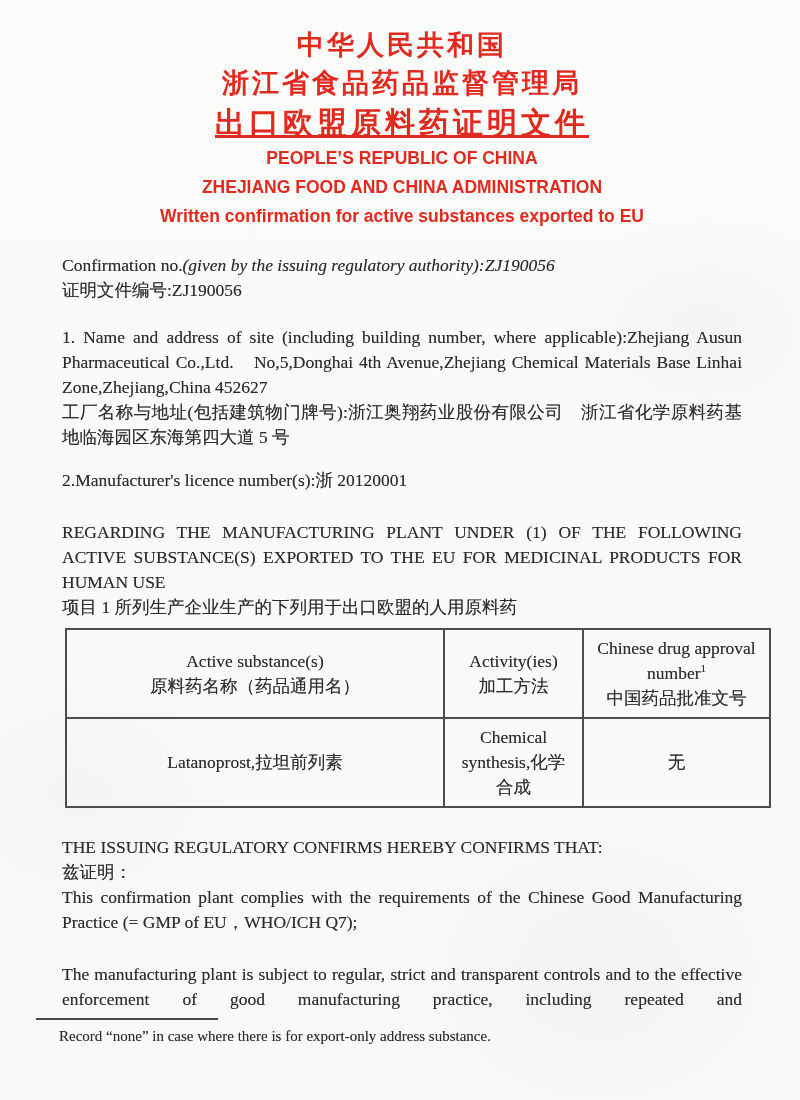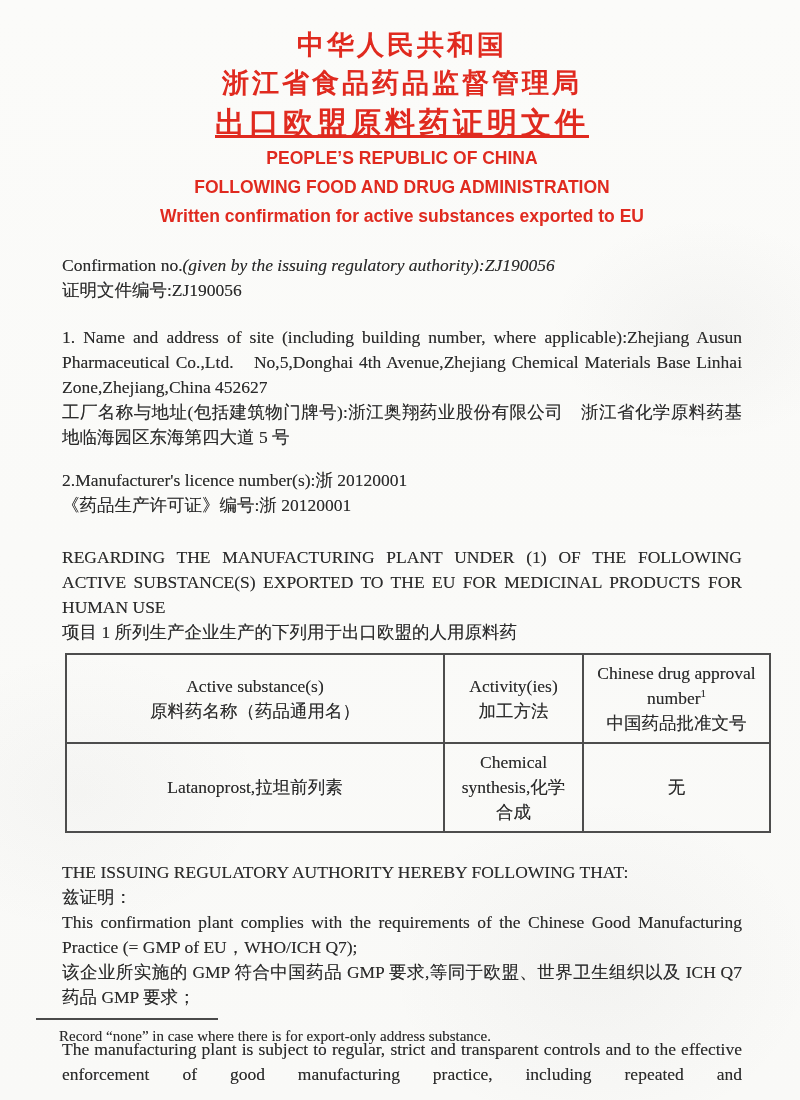--- a/index.html
+++ b/index.html
@@ -65,37 +65,36 @@
 </head>
 <body>
 
 <div class="page">
 
   <header>
     <div class="cn-title">中华人民共和国</div>
     <div class="cn-title">浙江省食品药品监督管理局</div>
     <div class="cn-title big">出口欧盟原料药证明文件</div>
     <div class="en-title">PEOPLE’S REPUBLIC OF CHINA</div>
-    <div class="en-title">FOLLOWING FOOD AND DRUG ADMINISTRATION</div>
+    <div class="en-title">ZHEJIANG FOOD AND CHINA ADMINISTRATION</div>
     <div class="en-title">Written confirmation for active substances exported to EU</div>
   </header>
 
   <section class="block">
     <p class="body"><span>Confirmation no.</span><span class="italic">(given by the issuing regulatory authority):ZJ190056</span></p>
     <p class="body">证明文件编号:ZJ190056</p>
   </section>
 
   <section class="block">
     <p class="body">1. Name and address of site (including building number, where applicable):Zhejiang Ausun Pharmaceutical Co.,Ltd.　No,5,Donghai 4th Avenue,Zhejiang Chemical Materials Base Linhai Zone,Zhejiang,China 452627</p>
     <p class="body">工厂名称与地址(包括建筑物门牌号):浙江奥翔药业股份有限公司　浙江省化学原料药基地临海园区东海第四大道 5 号</p>
   </section>
 
   <section class="block-sm">
     <p class="body">2.Manufacturer's licence number(s):浙 20120001</p>
-    <p class="body">《药品生产许可证》编号:浙 20120001</p>
   </section>
 
   <section class="block-lg">
     <p class="body">REGARDING THE MANUFACTURING PLANT UNDER (1) OF THE FOLLOWING ACTIVE SUBSTANCE(S) EXPORTED TO THE EU FOR MEDICINAL PRODUCTS FOR HUMAN USE</p>
     <p class="body">项目 1 所列生产企业生产的下列用于出口欧盟的人用原料药</p>
   </section>
 
   <table class="subst">
     <tbody>
       <tr class="hdr">
@@ -114,24 +113,23 @@
       </tr>
       <tr class="dat">
         <td class="c1">Latanoprost,拉坦前列素</td>
         <td class="c2">Chemical synthesis,化学合成</td>
         <td class="c3">无</td>
       </tr>
     </tbody>
   </table>
 
   <section class="block-lg">
-    <p class="body">THE ISSUING REGULATORY AUTHORITY HEREBY FOLLOWING THAT:</p>
+    <p class="body">THE ISSUING REGULATORY CONFIRMS HEREBY CONFIRMS THAT:</p>
     <p class="body">兹证明：</p>
     <p class="body">This confirmation plant complies with the requirements of the Chinese Good Manufacturing Practice (= GMP of EU，WHO/ICH Q7);</p>
-    <p class="body">该企业所实施的 GMP 符合中国药品 GMP 要求,等同于欧盟、世界卫生组织以及 ICH Q7 药品 GMP 要求；</p>
   </section>
 
   <section class="block-lg">
     <p class="body just-last">The manufacturing plant is subject to regular, strict and transparent controls and to the effective enforcement of good manufacturing practice, including repeated and</p>
   </section>
 
   <div class="footnote">
     <div class="fn-rule"></div>
     <div class="fn-en">Record “none” in case where there is for export-only address substance.</div>
   </div>

